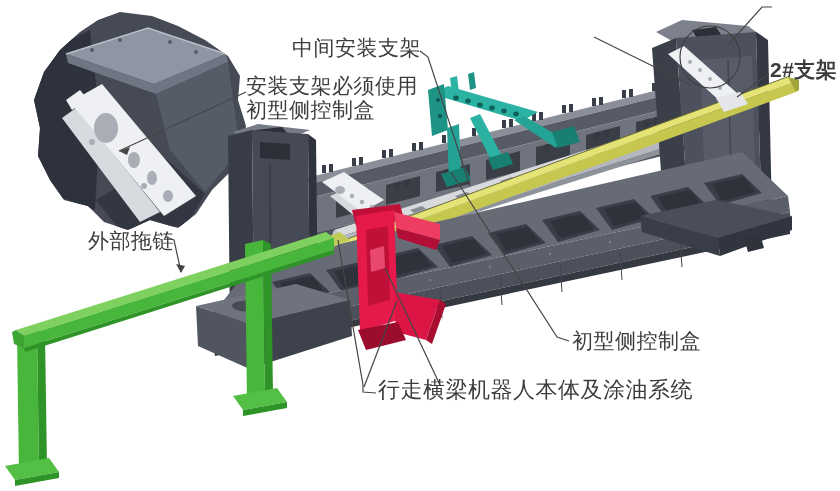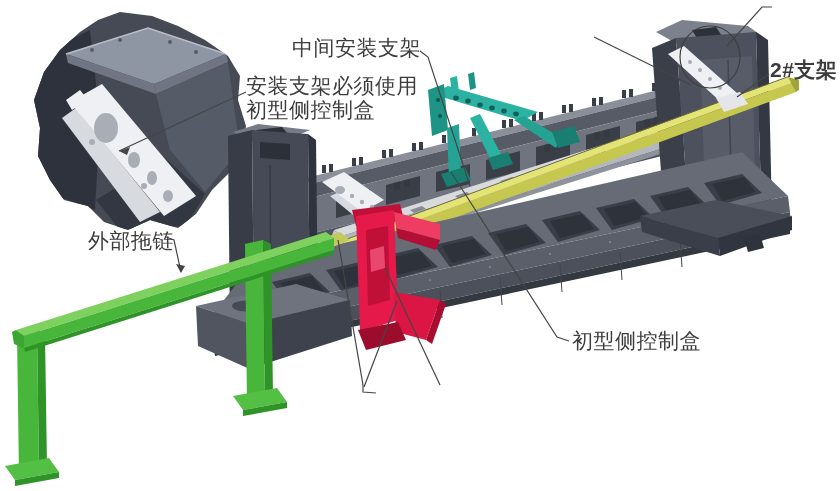--- a/index.html
+++ b/index.html
@@ -285,13 +285,14 @@
 </svg>
 
 <div class="label" style="left:292px;top:36px;">中间安装支架</div>
 <div class="label" style="left:246px;top:74px;">
   <span class="ln">安装支架必须使用</span>
   <span class="ln">初型侧控制盒</span>
 </div>
 <div class="label" style="left:770px;top:58px;font-weight:bold;">2#支架</div>
 <div class="label" style="left:88px;top:229px;">外部拖链</div>
 <div class="label" style="left:572px;top:329px;">初型侧控制盒</div>
+<div class="label" style="left:378px;top:378px;font-size:22px;">行走横梁机器人本体及涂油系统</div>
 </div>
 
 </body></html>

